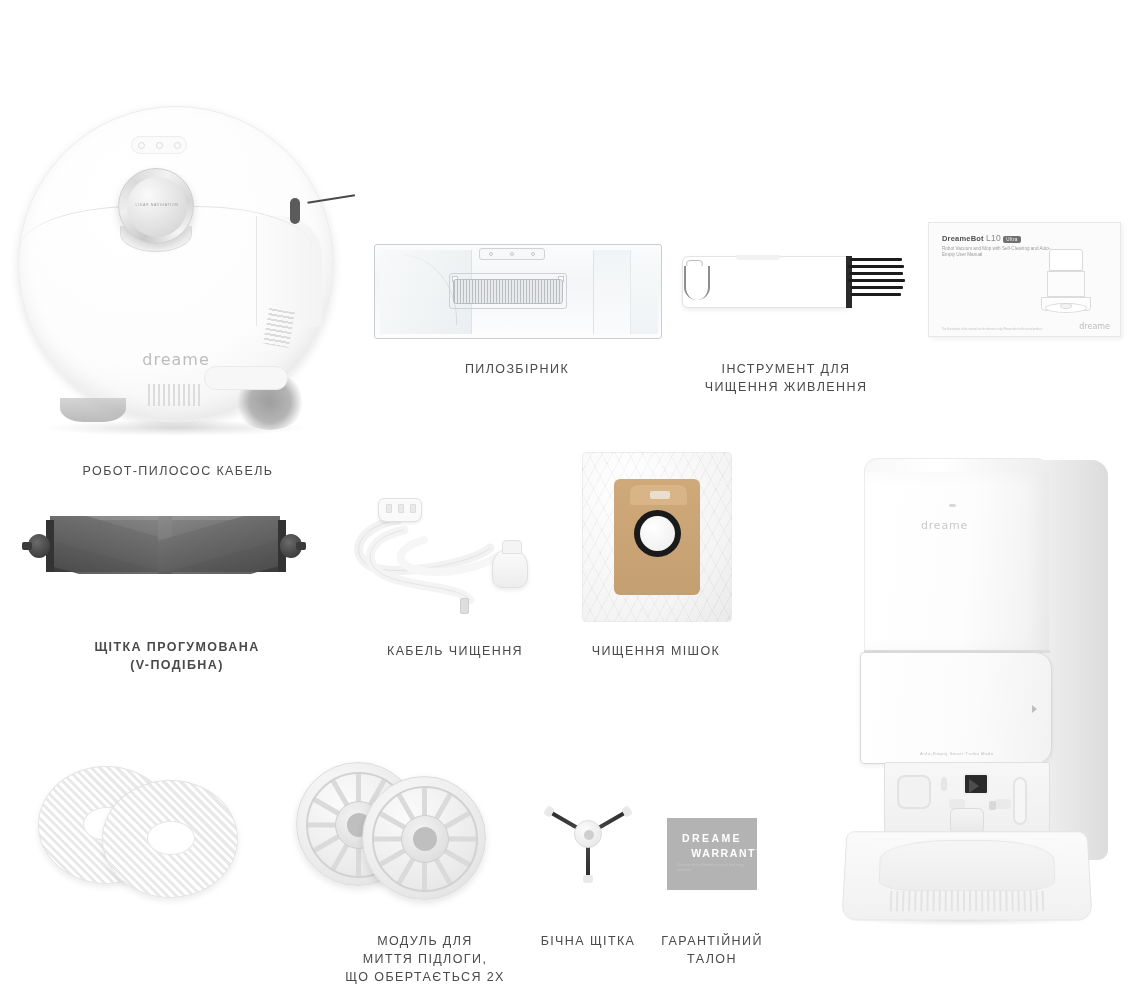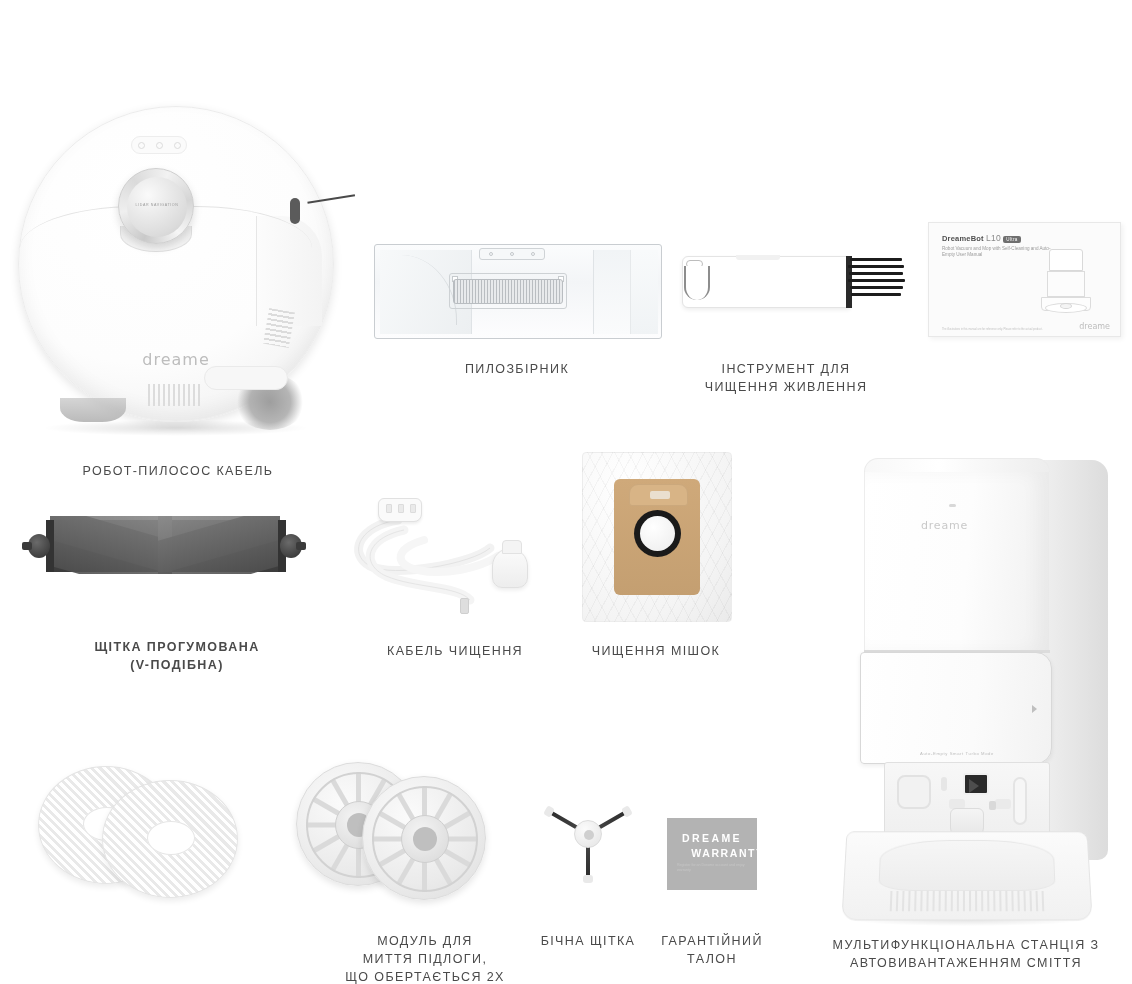--- a/index.html
+++ b/index.html
@@ -809,16 +809,14 @@
       <div class="st-dock-pin"></div>
       <div class="st-dock-rslot"></div>
     </div>
     <div class="st-susp"></div>
     <div class="st-susp-ridge"></div>
     <div class="st-ramp">
       <div class="st-ramp-in"></div>
       <div class="st-ramp-ridges"></div>
     </div>
   </div>
-  <div class="caption" style="left:800px; top:936px; width:332px;">МУЛЬТИФУНКЦІОНАЛЬНА СТАНЦІЯ З
-АВТОВИВАНТАЖЕННЯМ СМІТТЯ</div>
 
 </div>
 
 </body></html>

